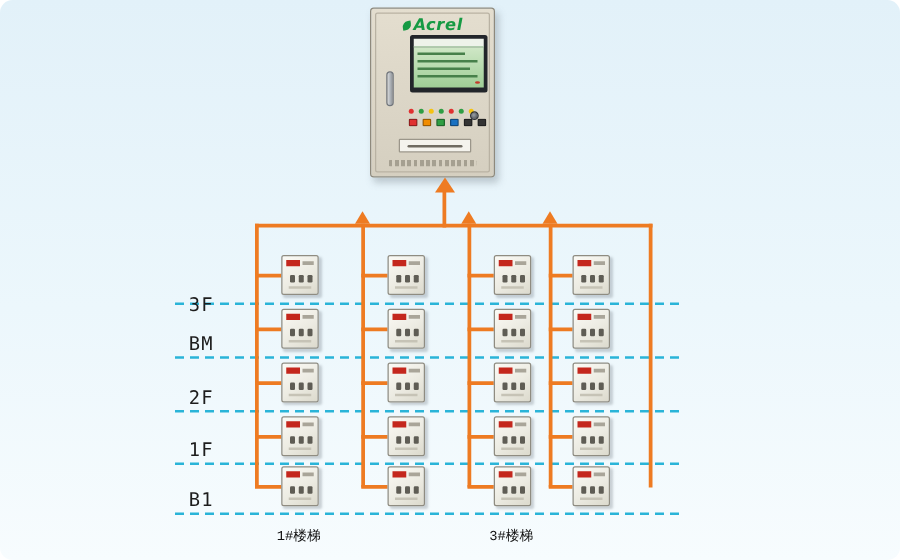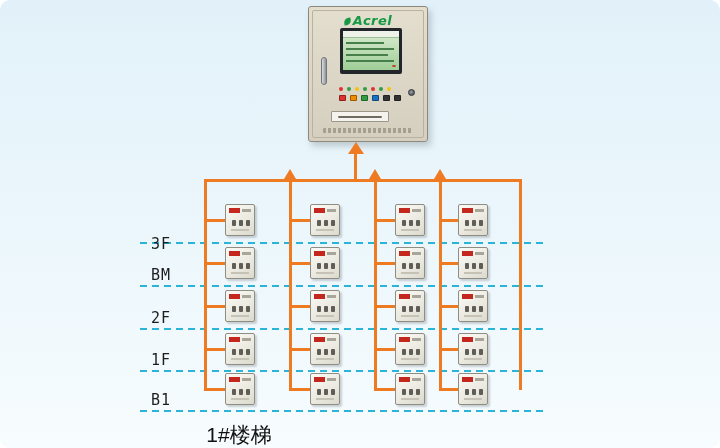--- a/index.html
+++ b/index.html
@@ -15,35 +15,35 @@
   .arrow-up.big{border-left-width:8px;border-right-width:8px;border-bottom-width:12px}
 
   
   .dash{position:absolute;left:140px;width:406px;height:2px;
         background:repeating-linear-gradient(90deg,var(--cyan) 0 7px,transparent 7px 12px)}
 
   
   .floor-label{position:absolute;left:140px;width:42px;text-align:center;
                font-family:"DejaVu Sans Mono",monospace;font-size:15px;color:#1d1d1d;letter-spacing:1px}
   .col-label{position:absolute;top:421px;width:84px;text-align:center;
-             font-family:Liberation Sans, sans-serif;font-size:21px;color:#101010}
+             font-family:Liberation Mono, monospace;font-size:11px;color:#101010}
 
   
   .device{position:absolute;width:30px;height:32px;border:1px solid #8f8c81;border-radius:2px;
           background:linear-gradient(145deg,#fbfaf5 0%,#ecebe2 55%,#dcdacd 100%);
           box-shadow:2px 2px 2px rgba(100,110,120,.3)}
   .device:after{content:"";position:absolute;left:5px;right:5px;bottom:4px;height:2px;background:#c6c3b6}
   .device i{display:block}
   .d-tag{position:absolute;left:3px;top:3px;width:11px;height:5px;background:var(--red)}
   .d-bar{position:absolute;right:3px;top:4px;width:9px;height:3px;background:#a9a599}
   .d-t{position:absolute;top:15px;width:4px;height:6px;background:#5f5d55;border-radius:1px}
   .t1{left:6px}.t2{left:13px}.t3{left:20px}
 
   
-  #cabinet{position:absolute;left:308px;top:6px;width:120px;height:136px;
+  #cabinet{position:absolute;left:296px;top:6px;width:100px;height:136px;
            background:linear-gradient(180deg,#e4decf,#d5cfc0);border:1px solid #8e897c;border-radius:3px;
            box-shadow:3px 4px 6px rgba(110,120,130,.35)}
   .cab-door{position:absolute;inset:3px;border:1px solid #b9b2a3;border-radius:2px}
   .brand{position:absolute;top:2px;left:0;right:0;text-align:center;
          font-family:"DejaVu Sans",sans-serif;font-style:italic;font-weight:bold;font-size:13px;
          color:var(--green);letter-spacing:.5px}
   .leaf{display:inline-block;width:7px;height:7px;background:var(--green);
         border-radius:70% 0 70% 0;margin-right:2px;transform:rotate(-10deg)}
   .screen{position:absolute;left:27px;top:17px;width:62px;height:46px;background:#22252a;border-radius:2px;padding:3px}
   .scr-top{height:7px;background:#eef3ea;border-bottom:1px solid #9cc09a}
@@ -114,20 +114,21 @@
   <div class="dash" style="top:370px"></div>
   <div class="dash" style="top:410px"></div>
 
   <div class="floor-label" style="top:235px">3F</div>
   <div class="floor-label" style="top:266px">BM</div>
   <div class="floor-label" style="top:309px">2F</div>
   <div class="floor-label" style="top:351px">1F</div>
   <div class="floor-label" style="top:391px">B1</div>
 
   <div class="col-label" style="left:197px">1#楼梯</div>
+  <div class="col-label" style="left:367px">3#楼梯</div>
 
 <div class="hline" style="left: 204px; top: 179px; width: 318px;"></div>
     <div class="vline" style="left: 354px; top: 153px; height: 29px;"></div>
     <div class="arrow-up big" style="left: 348px; top: 142px;"></div>
     <div class="vline" style="left: 204px; top: 179px; height: 211px;"></div>
     <div class="vline" style="left: 289px; top: 179px; height: 211px;"></div>
     <div class="vline" style="left: 374px; top: 179px; height: 211px;"></div>
     <div class="vline" style="left: 439px; top: 179px; height: 211px;"></div>
     <div class="vline" style="left: 519px; top: 179px; height: 211px;"></div>
     <div class="arrow-up" style="left: 284px; top: 169px;"></div>

